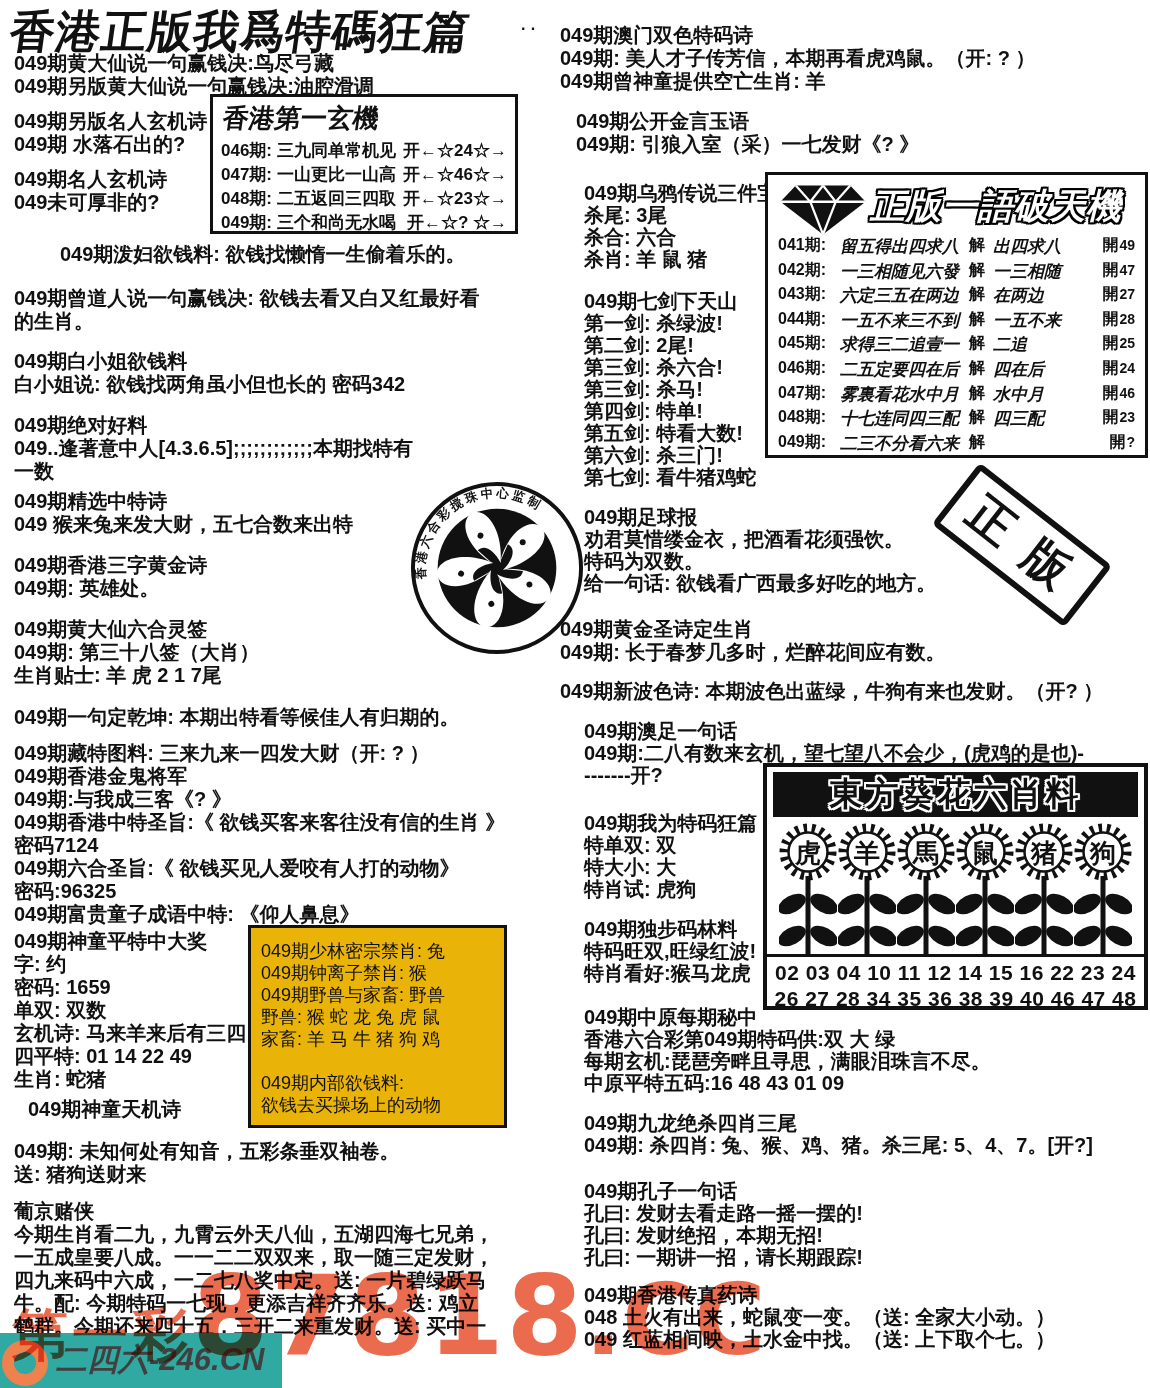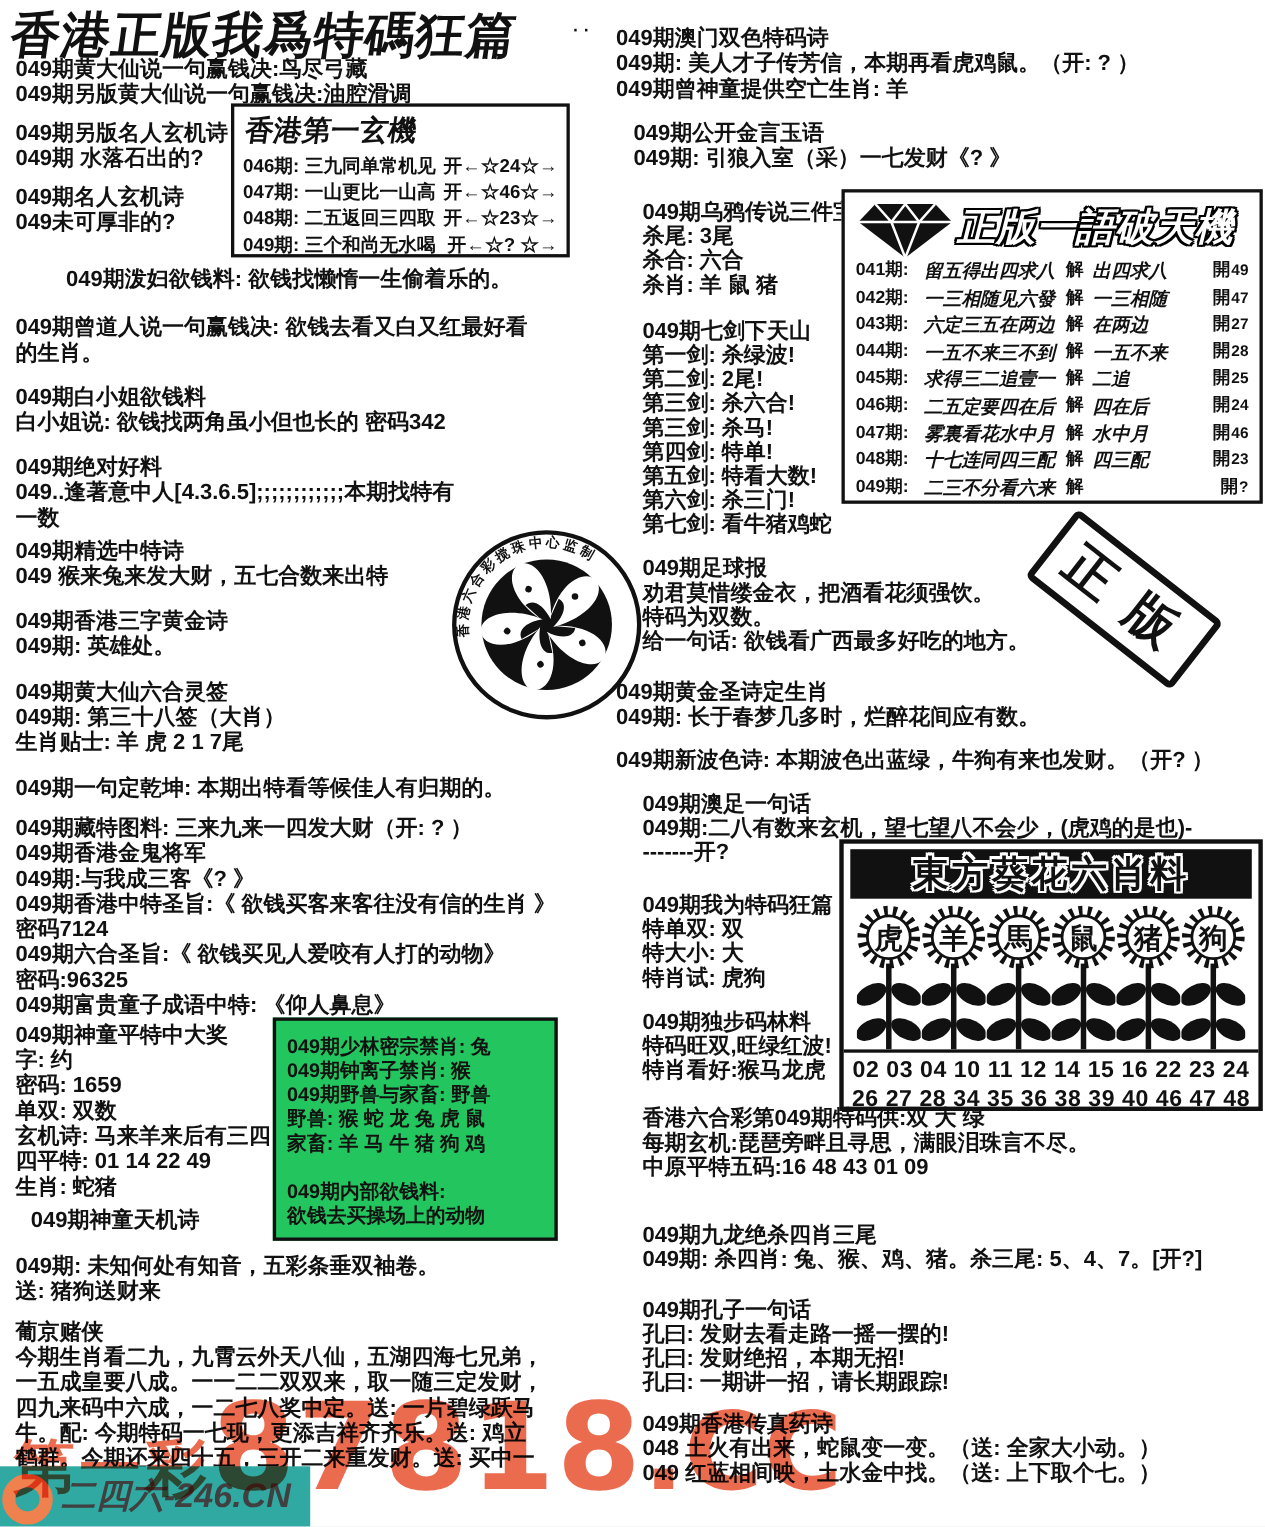--- a/index.html
+++ b/index.html
@@ -16,21 +16,21 @@
   
   .xuanji{position:absolute;left:210px;top:94px;width:308px;height:140px;border:3px solid #111;
         background:#fff;padding:2px 8px;}
   .xtitle{font-size:26px;font-weight:900;transform:skewX(-8deg);transform-origin:left;margin:2px 0 3px 2px;white-space:nowrap;}
   .xrow{display:flex;align-items:baseline;font-size:17px;font-weight:700;line-height:24px;white-space:nowrap;}
   .xrow .q{width:56px;}
   .xrow .v{flex:1;}
   .xrow .o{white-space:nowrap;}
   
   .shaolin{position:absolute;left:248px;top:925px;width:259px;height:203px;border:3px solid #111;
-        background:#22c55e;padding:12px 8px 0 10px;font-size:18px;font-weight:700;white-space:nowrap;}
+        background:#eab308;padding:12px 8px 0 10px;font-size:18px;font-weight:400;white-space:nowrap;}
   .shaolin .ln{min-height:22px;line-height:22px;}
   
   .tbox{position:absolute;left:765px;top:172px;width:383px;height:286px;border:3px solid #111;background:#fff;}
   .thead{position:relative;height:60px;text-decoration:underline;}
   .gem{position:absolute;left:8px;top:5px;}
   .ttitle{position:absolute;left:102px;top:8px;font-family:"DejaVu Serif",serif;font-style:italic;
         font-weight:900;font-size:35px;letter-spacing:1px;color:#fff;white-space:nowrap;
         text-shadow:-2px -2px 0 #000,2px -2px 0 #000,-2px 2px 0 #000,2px 2px 0 #000,
                     0 -2px 0 #000,0 2px 0 #000,-2px 0 0 #000,2px 0 0 #000;}
   .trow{display:flex;align-items:flex-start;padding:0 10px;height:24.6px;}
@@ -430,20 +430,21 @@
       <div class="ln">特单双: 双</div>
       <div class="ln">特大小: 大</div>
       <div class="ln">特肖试: 虎狗</div>
     </div>
   <div class="blk lh22" style="left:560px;top:918px;">
       <div class="ln">049期独步码林料</div>
       <div class="ln">特码旺双,旺绿红波!</div>
       <div class="ln">特肖看好:猴马龙虎</div>
     </div>
   <div class="blk lh22" style="left:560px;top:1006px;">
+      <div class="ln">049期中原每期秘中</div>
       <div class="ln">香港六合彩第049期特码供:双 大 绿</div>
       <div class="ln">每期玄机:琵琶旁畔且寻思，满眼泪珠言不尽。</div>
       <div class="ln">中原平特五码:16 48 43 01 09</div>
     </div>
   <div class="blk lh22" style="left:560px;top:1112px;">
       <div class="ln">049期九龙绝杀四肖三尾</div>
       <div class="ln">049期: 杀四肖: 兔、猴、鸡、猪。杀三尾: 5、4、7。[开?]</div>
     </div>
   <div class="blk lh22" style="left:560px;top:1180px;">
       <div class="ln">049期孔子一句话</div>

